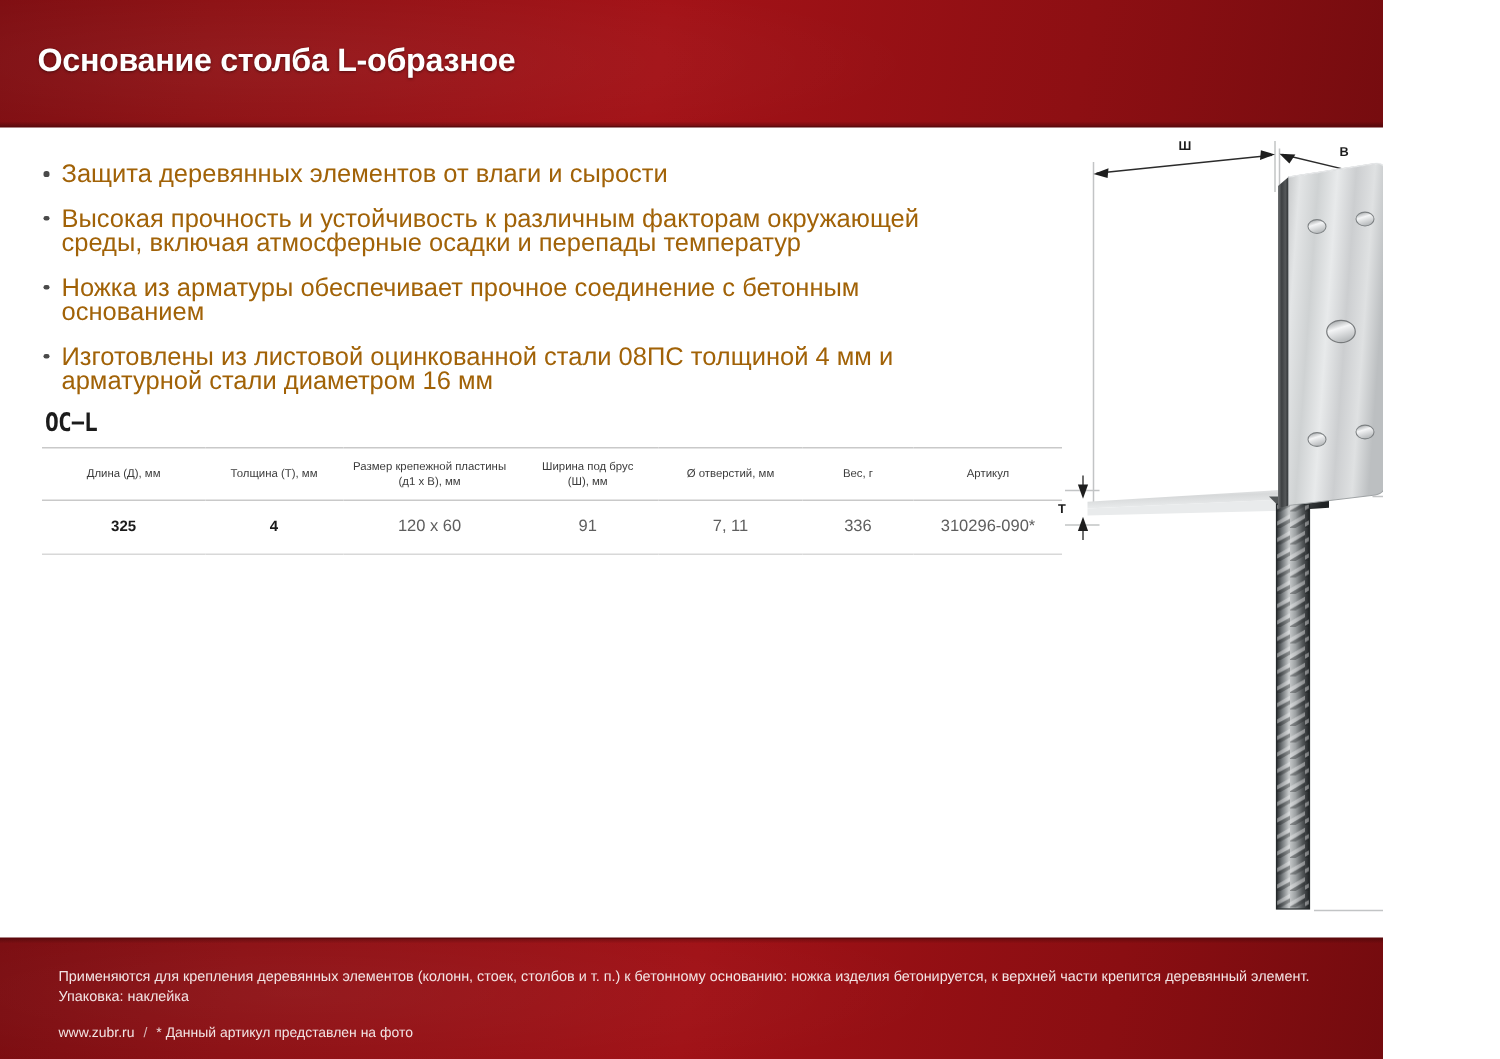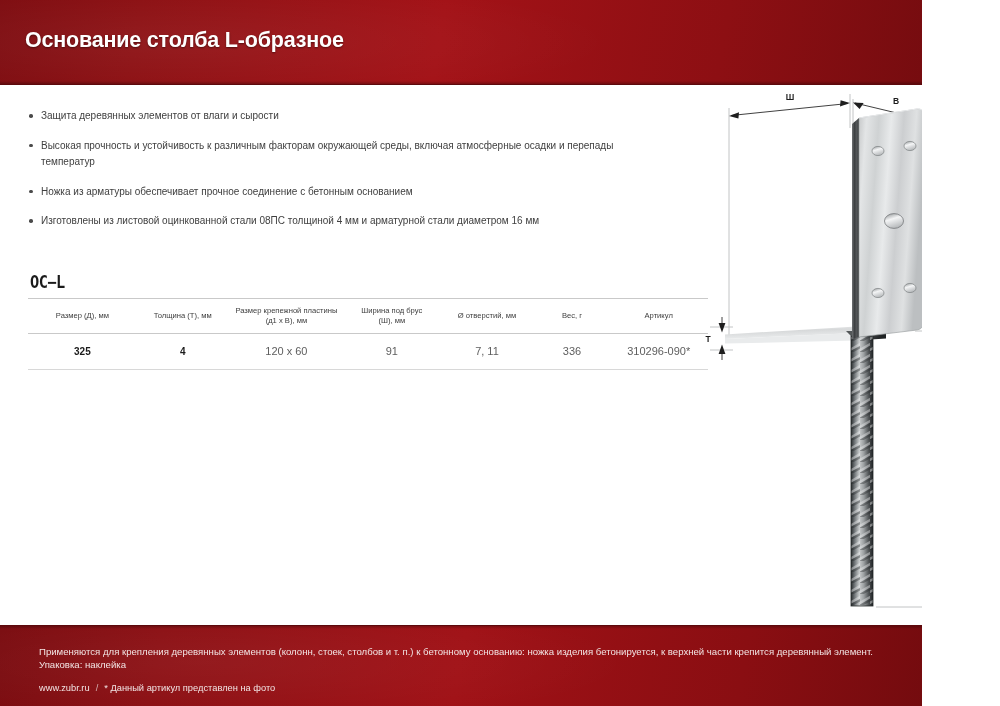--- a/index.html
+++ b/index.html
@@ -49,22 +49,22 @@
   }
 
   
   #features {
     position: absolute; left: 27px; top: 108px; width: 600px;
   }
   .feature-item {
     position: relative;
     padding-left: 14px;
     margin-bottom: 13px;
-    color: #404040;
-    font-size: 10px;
+    color: #a16207;
+    font-size: 17px;
     line-height: 16.5px;
   }
   .feature-item::before {
     content: "";
     position: absolute; left: 2px; top: 6px;
     width: 3.5px; height: 3.5px; border-radius: 50%;
     background: #4a4a4a;
   }
 
   
@@ -167,21 +167,21 @@
     <div class="feature-item">Ножка из арматуры обеспечивает прочное соединение с бетонным основанием</div>
     <div class="feature-item">Изготовлены из листовой оцинкованной стали 08ПС толщиной 4 мм и арматурной стали диаметром 16 мм</div>
   </div>
 
   <div id="model-name">ОС−L</div>
 
   <table id="spec-table">
     <thead>
       <tr>
         <th style="width:16%">
-          <span>Размер (Д), мм</span>
+          <span>Длина (Д), мм</span>
         </th>
         <th style="width:13.5%">
           <span>Толщина (Т), мм</span>
         </th>
         <th style="width:17%">
           <span>Размер крепежной пластины</span><br>
           <span>(д1 х В), мм</span>
         </th>
         <th style="width:14%">
           <span>Ширина под брус</span><br>

